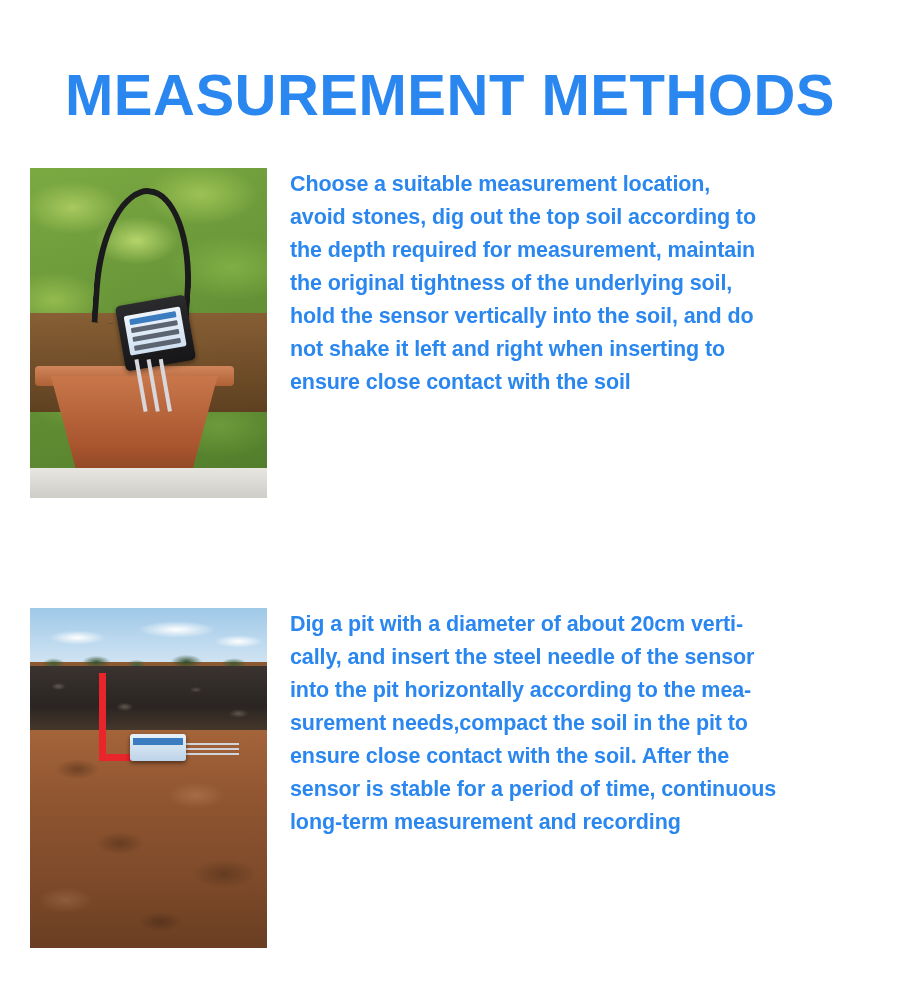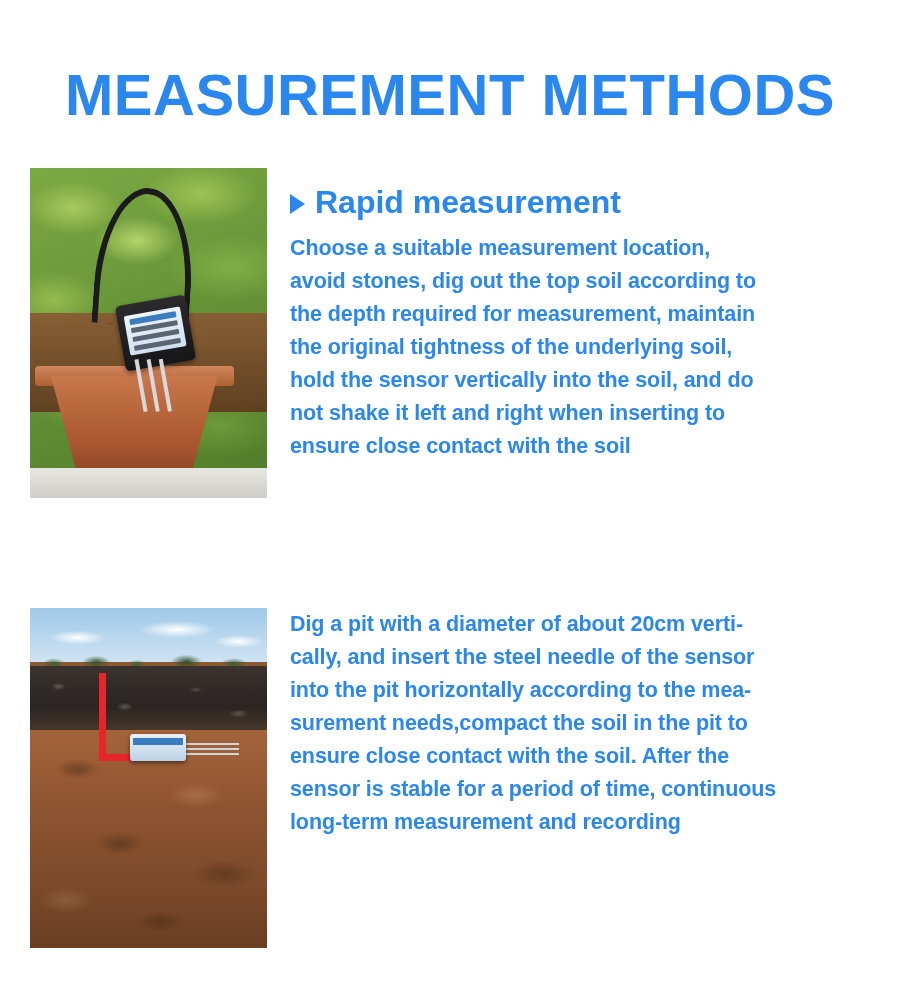--- a/index.html
+++ b/index.html
@@ -248,24 +248,20 @@
           <div class="p1-label">
             <div class="p1-label-strip"></div>
             <div class="p1-label-txt"></div>
           </div>
         </div>
         <div class="p1-probe"></div>
       </div>
     </div>
 
     <div class="content">
-      <div class="sub-head">
-        <span class="arrow-icon"></span>
-        <span>Rapid measurement</span>
-      </div>
       <div class="body-text">Choose a suitable measurement location,
 avoid stones, dig out the top soil according to
 the depth required for measurement, maintain
 the original tightness of the underlying soil,
 hold the sensor vertically into the soil, and do
 not shake it left and right when inserting to
 ensure close contact with the soil</div>
     </div>
   </div>
 

